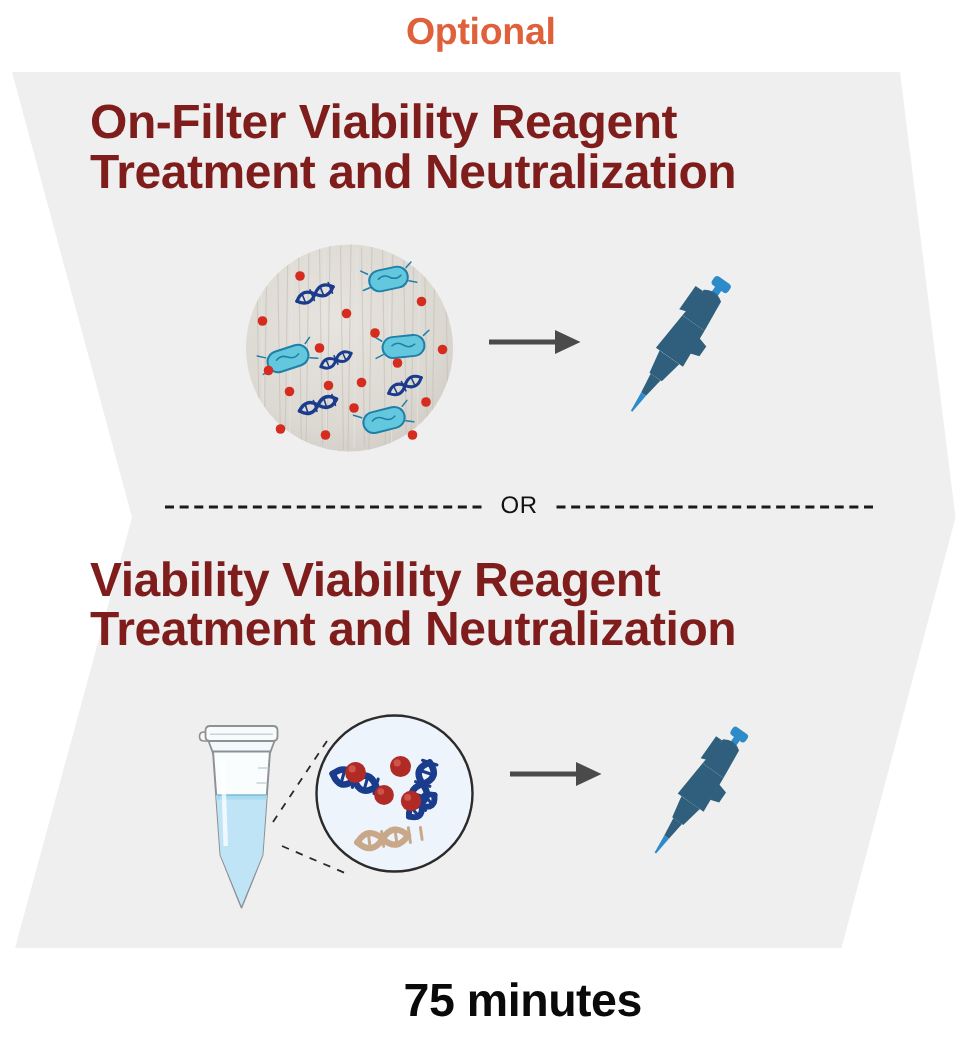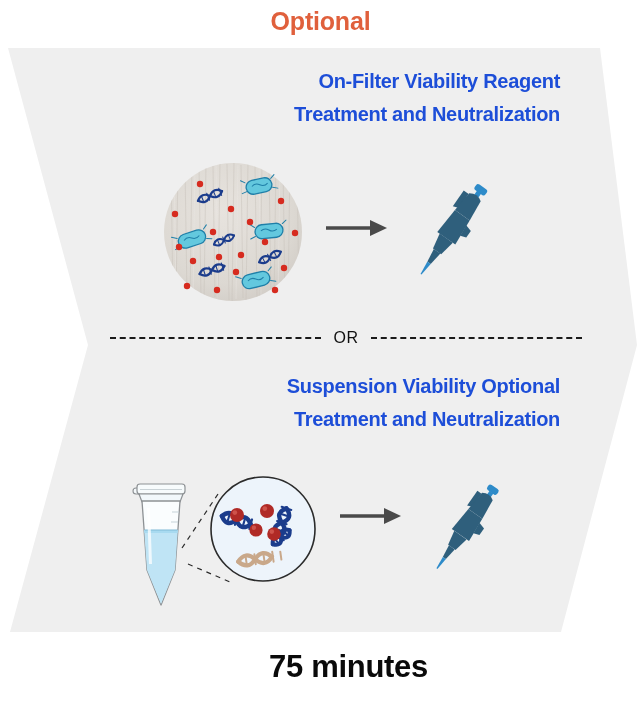--- a/index.html
+++ b/index.html
@@ -43,25 +43,25 @@
     left: 0;
     top: 0;
     width: 641px;
     height: 701px;
     pointer-events: none;
   }
 
   
   .heading {
     position: absolute;
-    color: #1d4ed8;
+    color: #7f1d1d;
     font-weight: bold;
-    font-size: 20px;
+    font-size: 32px;
     line-height: 33px;
-    text-align: right;
+    text-align: left;
     letter-spacing: -0.3px;
     font-stretch: condensed;
   }
   .heading-1 {
     left: 60px;
     top: 65px;
     width: 500px;
   }
   .heading-2 {
     left: 60px;
@@ -323,21 +323,21 @@
     </svg>
   </div>
 
   <div class="or-row">
     <span class="or-dash"></span>
     <span class="or-text">OR</span>
     <span class="or-dash"></span>
   </div>
 
   <div class="heading heading-2">
-    <span class="line">Suspension Viability Optional</span>
+    <span class="line">Viability Viability Reagent</span>
     <span class="line">Treatment and Neutralization</span>
   </div>
 
   <div class="art" id="tube-art">
     <svg viewBox="0 0 62 140" width="62" height="140" aria-hidden="true">
       <defs>
         <clipPath id="tubeClip">
           <path d="M12,22 L50,22 L45,92 Q31,126 31,126 Q31,126 17,92 Z"></path>
         </clipPath>
       </defs>

